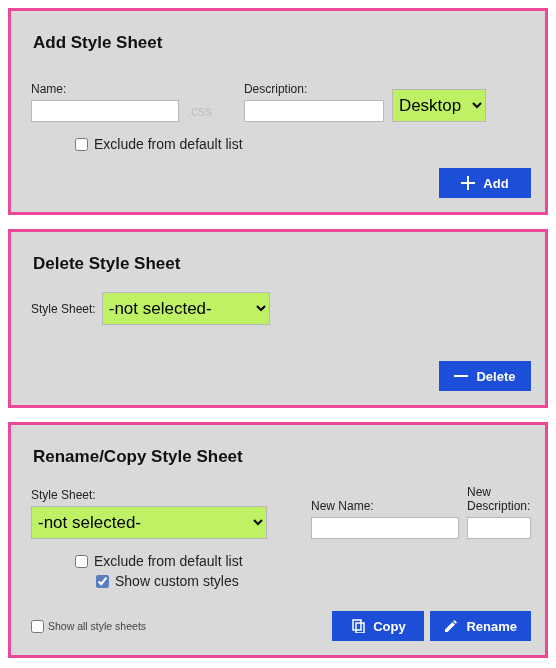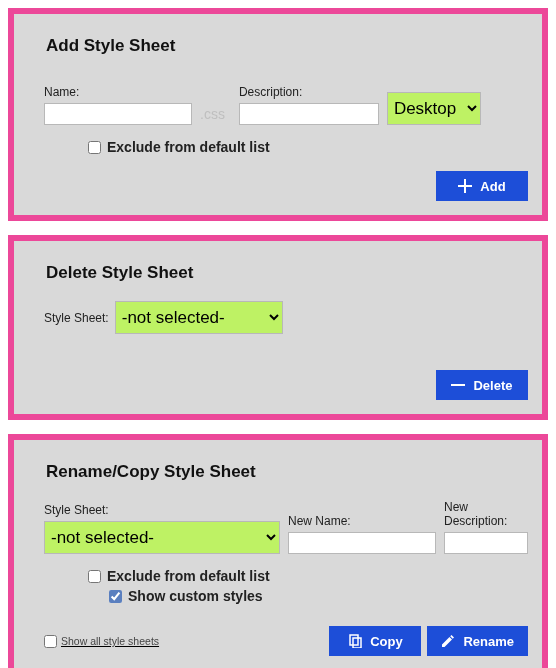--- a/index.html
+++ b/index.html
@@ -6,22 +6,22 @@
   html, body { margin: 0; padding: 0; }
   body {
     font-family: Arial, Helvetica, sans-serif;
     background: #ffffff;
     width: 556px;
     height: 668px;
     padding: 8px;
   }
   .panel {
     background: #d9d9d9;
-    border: 6px solid #ec4899;
-    padding: 16px 14px 14px 30px;
+    border: 3px solid #ec4899;
+    padding: 16px 14px 14px 20px;
     margin-bottom: 14px;
     position: relative;
   }
   .panel-title {
     font-size: 17px;
     font-weight: bold;
     color: #111;
     margin: 6px 0 18px 2px;
   }
   .field-label {
@@ -68,21 +68,20 @@
   .chk-row-tight {
     display: flex;
     align-items: center;
     gap: 6px;
     margin-left: 65px;
     margin-top: 4px;
   }
   .chk-label {
     font-size: 14px;
     color: #222;
-    font-weight: bold;
   }
   input[type="checkbox"].chk {
     width: 13px;
     height: 13px;
     margin: 0;
     accent-color: #5a7fbf;
   }
   .btn-row {
     display: flex;
     justify-content: flex-end;
@@ -108,21 +107,20 @@
   .inline-select-row {
     display: flex;
     align-items: center;
     gap: 6px;
     margin-top: 4px;
   }
   .bottom-chk {
     display: flex;
     align-items: center;
     gap: 4px;
-    text-decoration: underline;
   }
   .bottom-chk .small-label {
     font-size: 10.5px;
     color: #444;
   }
   .footer-row {
     display: flex;
     align-items: center;
     justify-content: space-between;
     margin-top: 22px;
@@ -133,21 +131,21 @@
 
 <div class="panel">
   <div class="panel-title">Add Style Sheet</div>
 
   <div class="row">
     <div class="col" style="width:148px;">
       <span class="field-label">Name:</span>
       <input class="text-input" type="text" value="" style="">
     </div>
     <span class="faded-inline">.css</span>
-    <div class="col" style="width:140px; margin-left:6px;">
+    <div class="col" style="width:140px; margin-left:24px;">
       <span class="field-label">Description:</span>
       <input class="text-input" type="text" value="" style="">
     </div>
     <div class="col" style="width:94px;">
       <span class="field-label">&nbsp;</span>
       <select class="dropdown">
         <option>Desktop</option>
       </select>
     </div>
   </div>
@@ -194,21 +192,21 @@
 <div class="panel" style="margin-bottom:0;">
   <div class="panel-title">Rename/Copy Style Sheet</div>
 
   <div class="row" style="margin-top:8px;">
     <div class="col" style="width:236px;">
       <span class="field-label">Style Sheet:</span>
       <select class="dropdown" style="width:100%;">
         <option>-not selected-</option>
       </select>
     </div>
-    <div class="col" style="width:148px;">
+    <div class="col" style="width:148px;margin-left:36px;">
       <span class="field-label">New Name:</span>
       <input class="text-input" type="text" value="" style="">
     </div>
     <div class="col" style="flex:1;">
       <span class="field-label">New Description:</span>
       <input class="text-input" type="text" value="" style="">
     </div>
   </div>
 
   <div class="chk-row">

